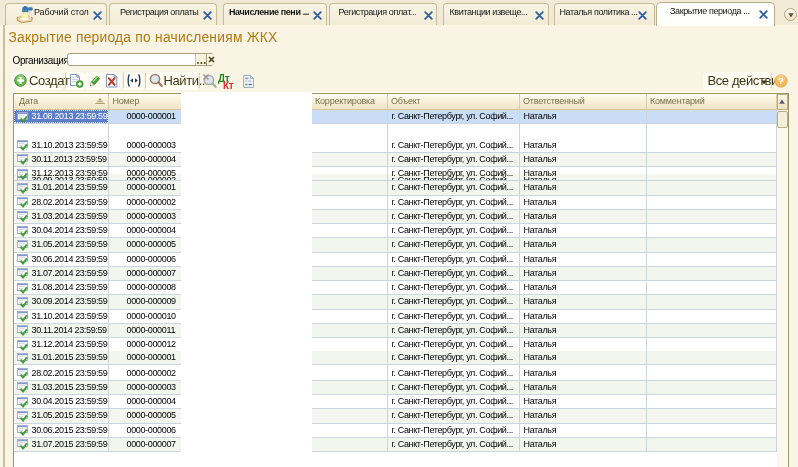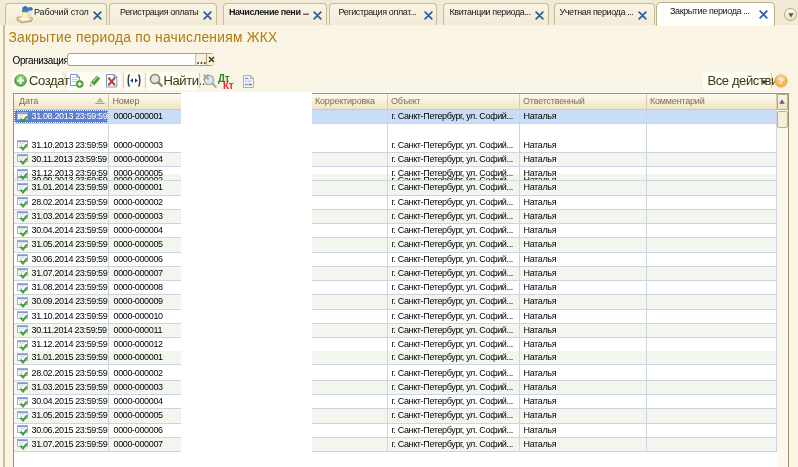--- a/index.html
+++ b/index.html
@@ -14,21 +14,21 @@
 <style>
 .tbt { position:absolute; top:75.5px; font-size:13px; line-height:9.5px; letter-spacing:-0.4px; color:#3c3714; }
 .tsep { position:absolute; top:73px; width:1px; height:15px; background:#d9cfae; }
 .hx { position:absolute; top:95.5px; font-size:9px; letter-spacing:-0.2px; color:#7a7049; }
 .vln { position:absolute; top:110px; width:1px; height:342.0px; background:#ccd4dc; }
 .hvln { position:absolute; top:93.5px; width:1px; height:16px; background:#d8cca6; }
 .row { position:absolute; left:14px; width:630px; }
 .c { position:absolute; top:0; height:100%; font-size:9px; letter-spacing:-0.35px; color:#000; white-space:nowrap; overflow:hidden; border-bottom:1px solid #ccd4dc; line-height:13.5px; }
 .c.g { background:#f2f6ef; }
 .cdate { left:0; width:93.5px; padding-left:3px; }
-.cnum  { left:94.5px; width:72.0px; padding-left:5px; }
+.cnum  { left:94.5px; width:72.0px; padding-left:18px; }
 .ckor  { left:297.5px; width:75.0px; }
 .cobj  { left:373.5px; width:131.0px; padding-left:4px; }
 .cotv  { left:505.5px; width:126.0px; padding-left:4px; }
 .ckom  { left:632.5px; width:129.5px; }
 .selrow { background:#c9ddf6; }
 .selcell { background:#5c7ecd; color:#fff; }
 .dotbox { position:absolute; inset:0; outline:1px dotted #fff; outline-offset:-1.5px; padding-left:3px; }
 .ric { position:absolute; left:3px; top:1.5px; }
 .dtx { position:absolute; left:17.5px; top:0; }
 </style></head>
@@ -66,27 +66,27 @@
       <path d="M1.2 1.2 L7.8 7.8 M7.8 1.2 L1.2 7.8" stroke="#2d5fa6" stroke-width="1.8" stroke-linecap="round"></path>
     </svg>
   </div>
 <div class="tab" style="left:329px;width:108px;">
     <div class="tabtxt" style="left:8.5px;">Регистрация оплат...</div>
     <svg style="position:absolute;left:93.80000000000001px;top:7px;" width="9" height="9" viewBox="0 0 9 9">
       <path d="M1.2 1.2 L7.8 7.8 M7.8 1.2 L1.2 7.8" stroke="#2d5fa6" stroke-width="1.8" stroke-linecap="round"></path>
     </svg>
   </div>
 <div class="tab" style="left:442.5px;width:106.0px;">
-    <div class="tabtxt" style="left:6.0px;">Квитанции периода...</div>
+    <div class="tabtxt" style="left:6.0px;">Квитанции извеще...</div>
     <svg style="position:absolute;left:91.60000000000002px;top:7px;" width="9" height="9" viewBox="0 0 9 9">
       <path d="M1.2 1.2 L7.8 7.8 M7.8 1.2 L1.2 7.8" stroke="#2d5fa6" stroke-width="1.8" stroke-linecap="round"></path>
     </svg>
   </div>
 <div class="tab" style="left:554px;width:101px;">
-    <div class="tabtxt" style="left:4.5px;">Учетная периода ...</div>
+    <div class="tabtxt" style="left:4.5px;">Наталья политика ...</div>
     <svg style="position:absolute;left:83.29999999999995px;top:7px;" width="9" height="9" viewBox="0 0 9 9">
       <path d="M1.2 1.2 L7.8 7.8 M7.8 1.2 L1.2 7.8" stroke="#2d5fa6" stroke-width="1.8" stroke-linecap="round"></path>
     </svg>
   </div>
 <div class="tab-act" style="left:656px;width:119px;">
     <div class="tabtxt" style="left:13px;">Закрытие периода ...</div>
     <svg style="position:absolute;left:102.0px;top:7px;" width="9" height="9" viewBox="0 0 9 9">
       <path d="M1.2 1.2 L7.8 7.8 M7.8 1.2 L1.2 7.8" stroke="#2d5fa6" stroke-width="1.8" stroke-linecap="round"></path>
     </svg>
   </div>

